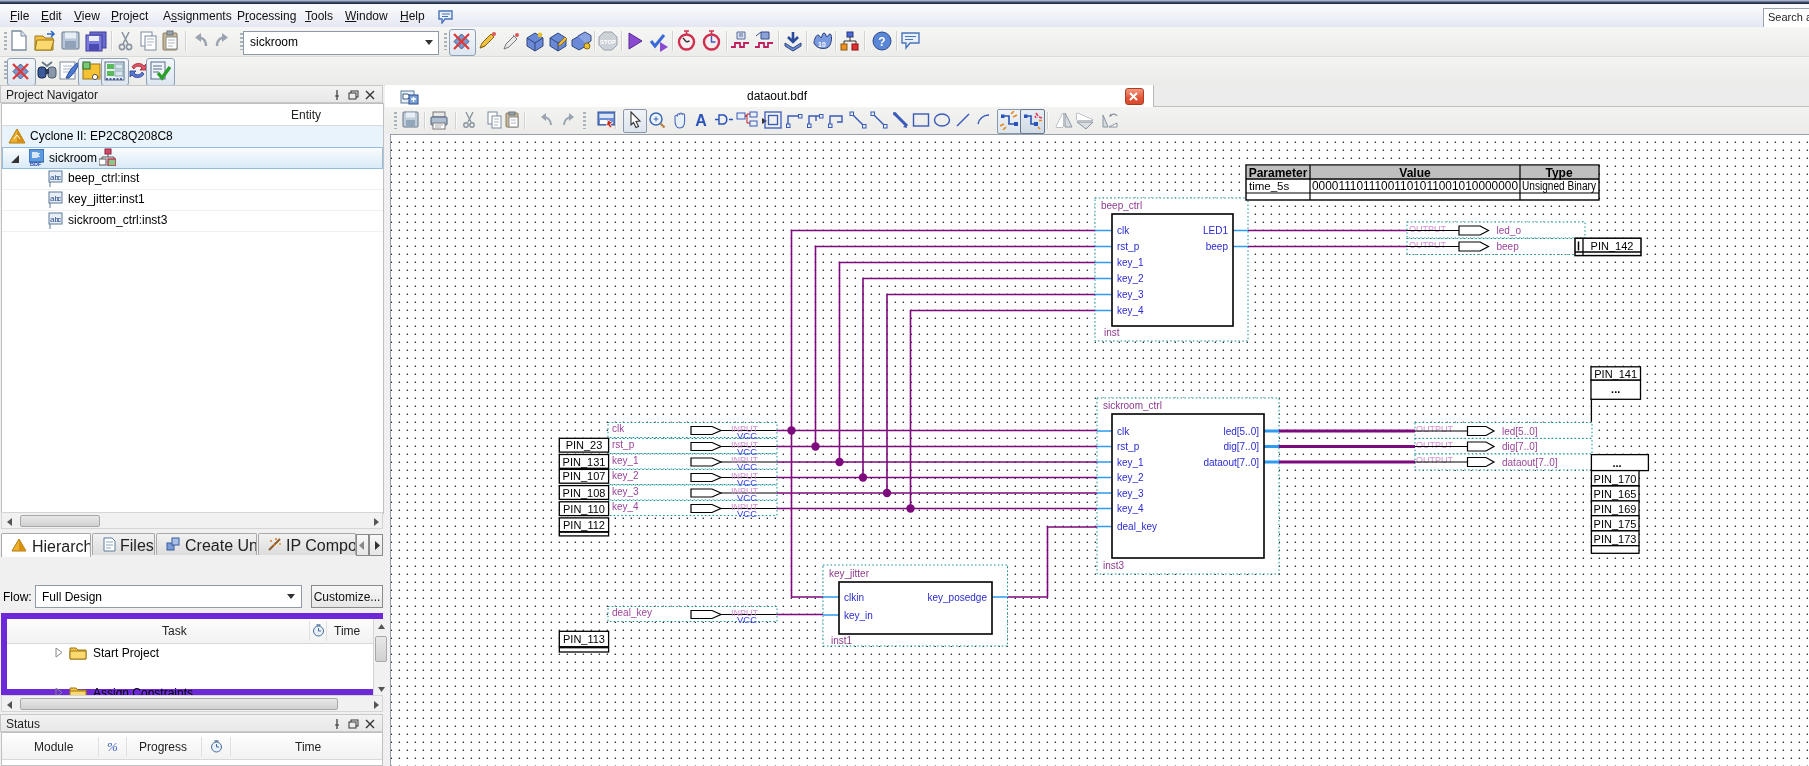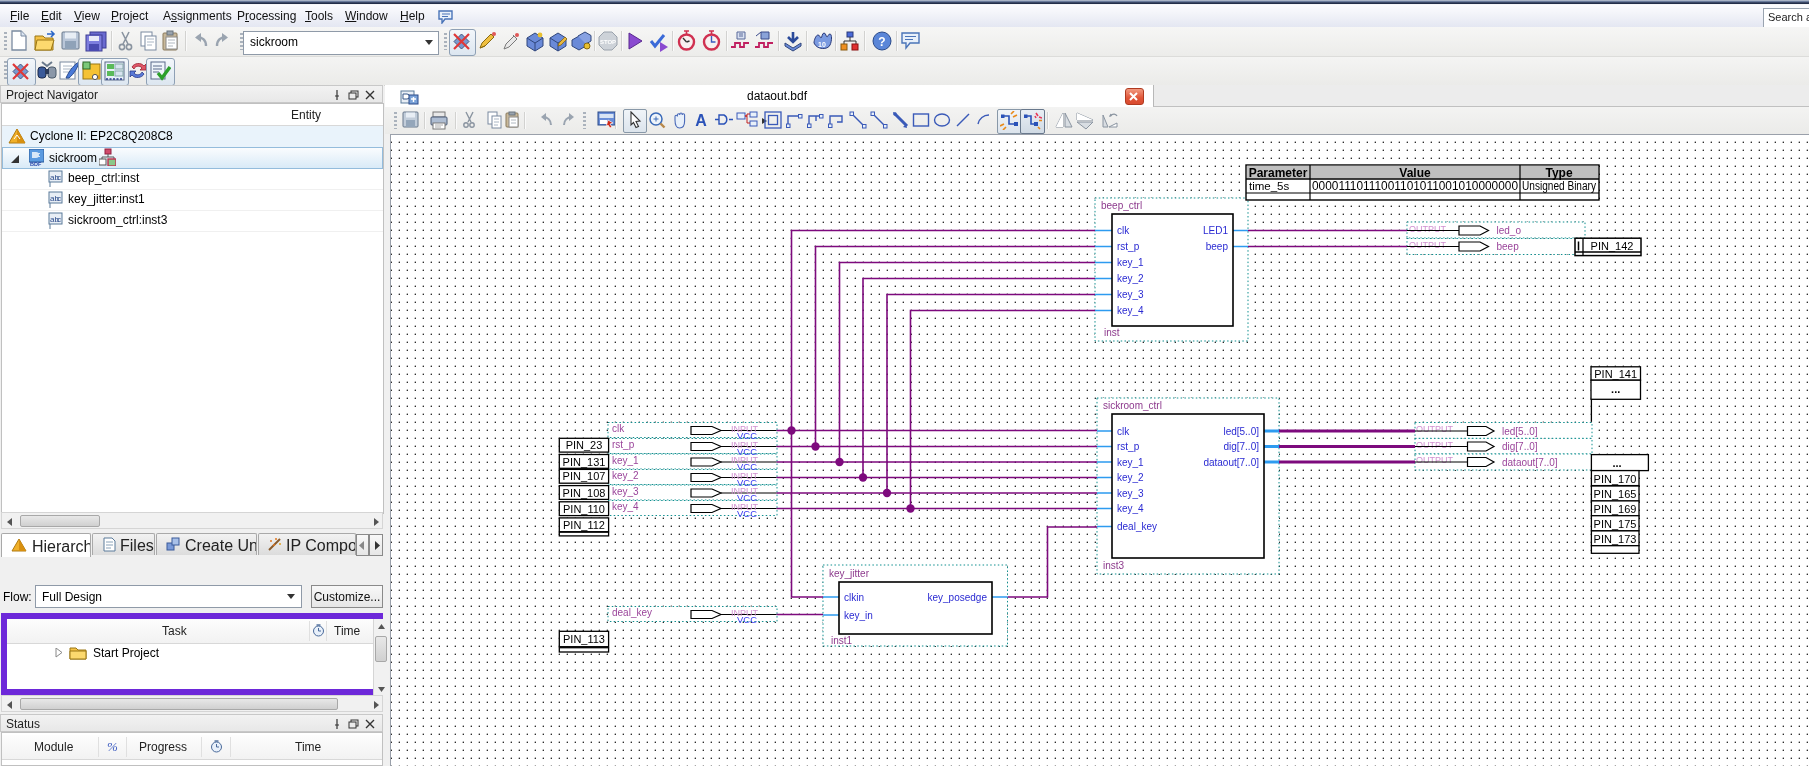--- a/index.html
+++ b/index.html
@@ -385,20 +385,30 @@
 </div>
 <div class="abs" style="left:0;top:24px;width:366px;height:20px;font-size:12px">
 <svg class="abs" style="left:48px;top:5px" width="8" height="10">
           <path d="M1 0l6 4.5L1 9z" fill="none" stroke="#888"></path>
         </svg>
 <svg class="abs" style="left:62px;top:2px" width="18" height="15">
           <path d="M1 3h6l2 2h8v9H1z" fill="#f5c246" stroke="#9a7614"></path>
           <path d="M1 6h16v8H1z" fill="#fcd96e" stroke="#9a7614"></path>
         </svg>
 <span style="position:absolute;left:86px;top:3px">Start Project</span>
+      </div>
+<div class="abs" style="left:0;top:64px;width:366px;height:17px;font-size:12px;overflow:hidden">
+<svg class="abs" style="left:48px;top:5px" width="8" height="10">
+          <path d="M1 0l6 4.5L1 9z" fill="none" stroke="#888"></path>
+        </svg>
+<svg class="abs" style="left:62px;top:2px" width="18" height="15">
+          <path d="M1 3h6l2 2h8v9H1z" fill="#f5c246" stroke="#9a7614"></path>
+          <path d="M1 6h16v8H1z" fill="#fcd96e" stroke="#9a7614"></path>
+        </svg>
+<span style="position:absolute;left:86px;top:3px">Assign Constraints</span>
       </div>
 <div class="abs" style="left:366px;top:0;width:15px;height:80px;background:#f1f1f1;border-left:1px solid #d5d5d5">
 <svg class="abs" style="left:3px;top:4px" width="9" height="8">
           <path d="M4.5 1L8 6H1z" fill="#555"></path>
         </svg>
 <div class="thumb" style="left:1px;top:17px;width:12px;height:26px"></div>
 <svg class="abs" style="left:3px;top:66px" width="9" height="8">
           <path d="M4.5 7L1 2h7z" fill="#555"></path>
         </svg>
 </div>

